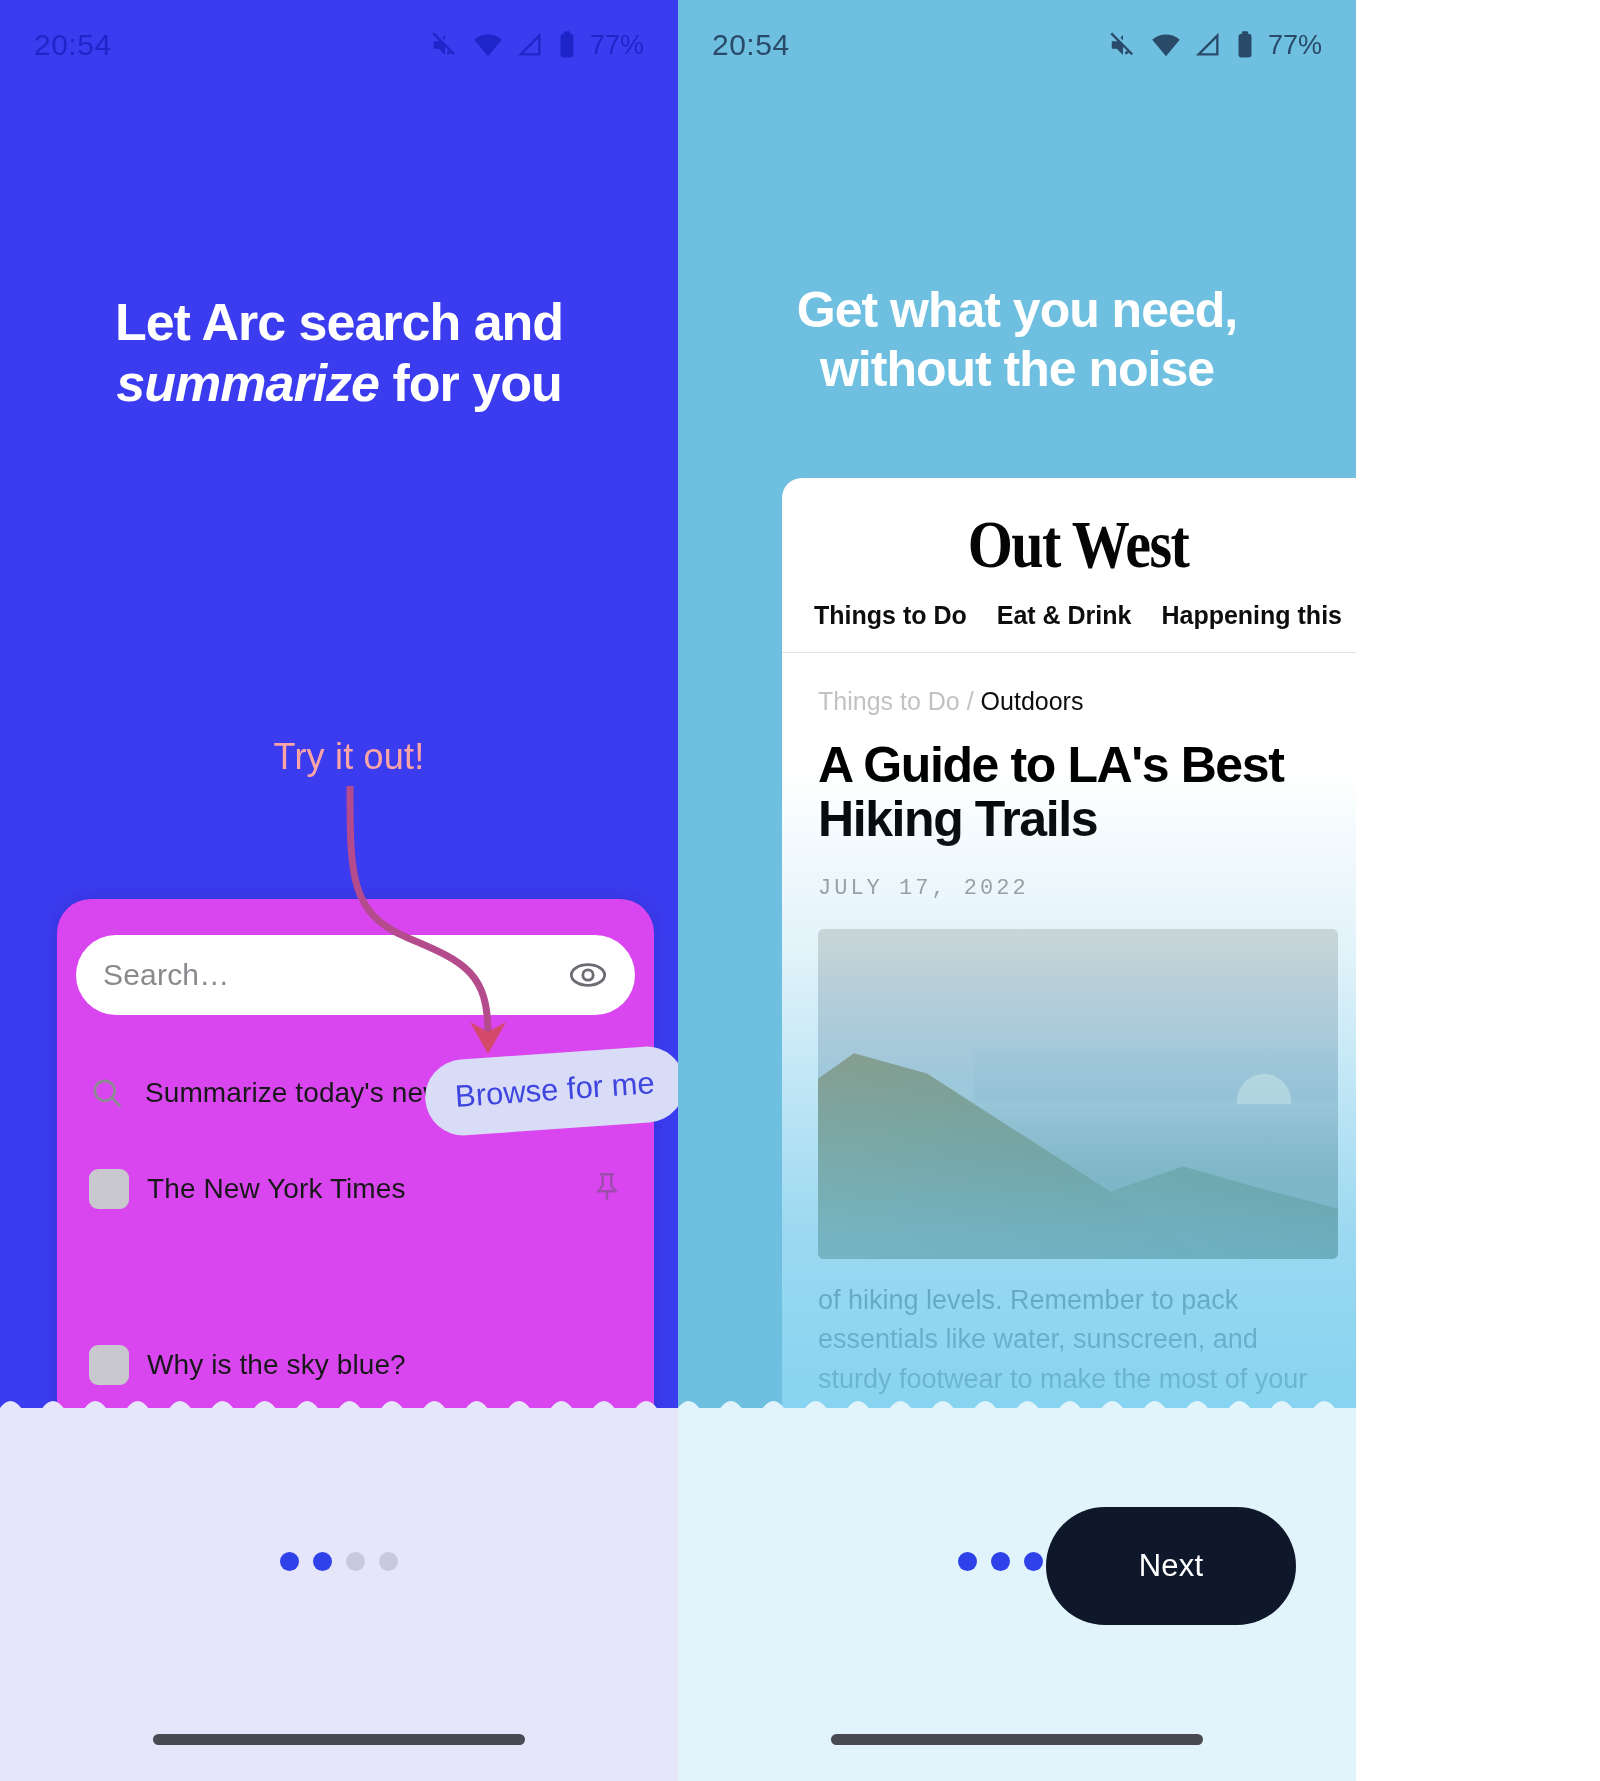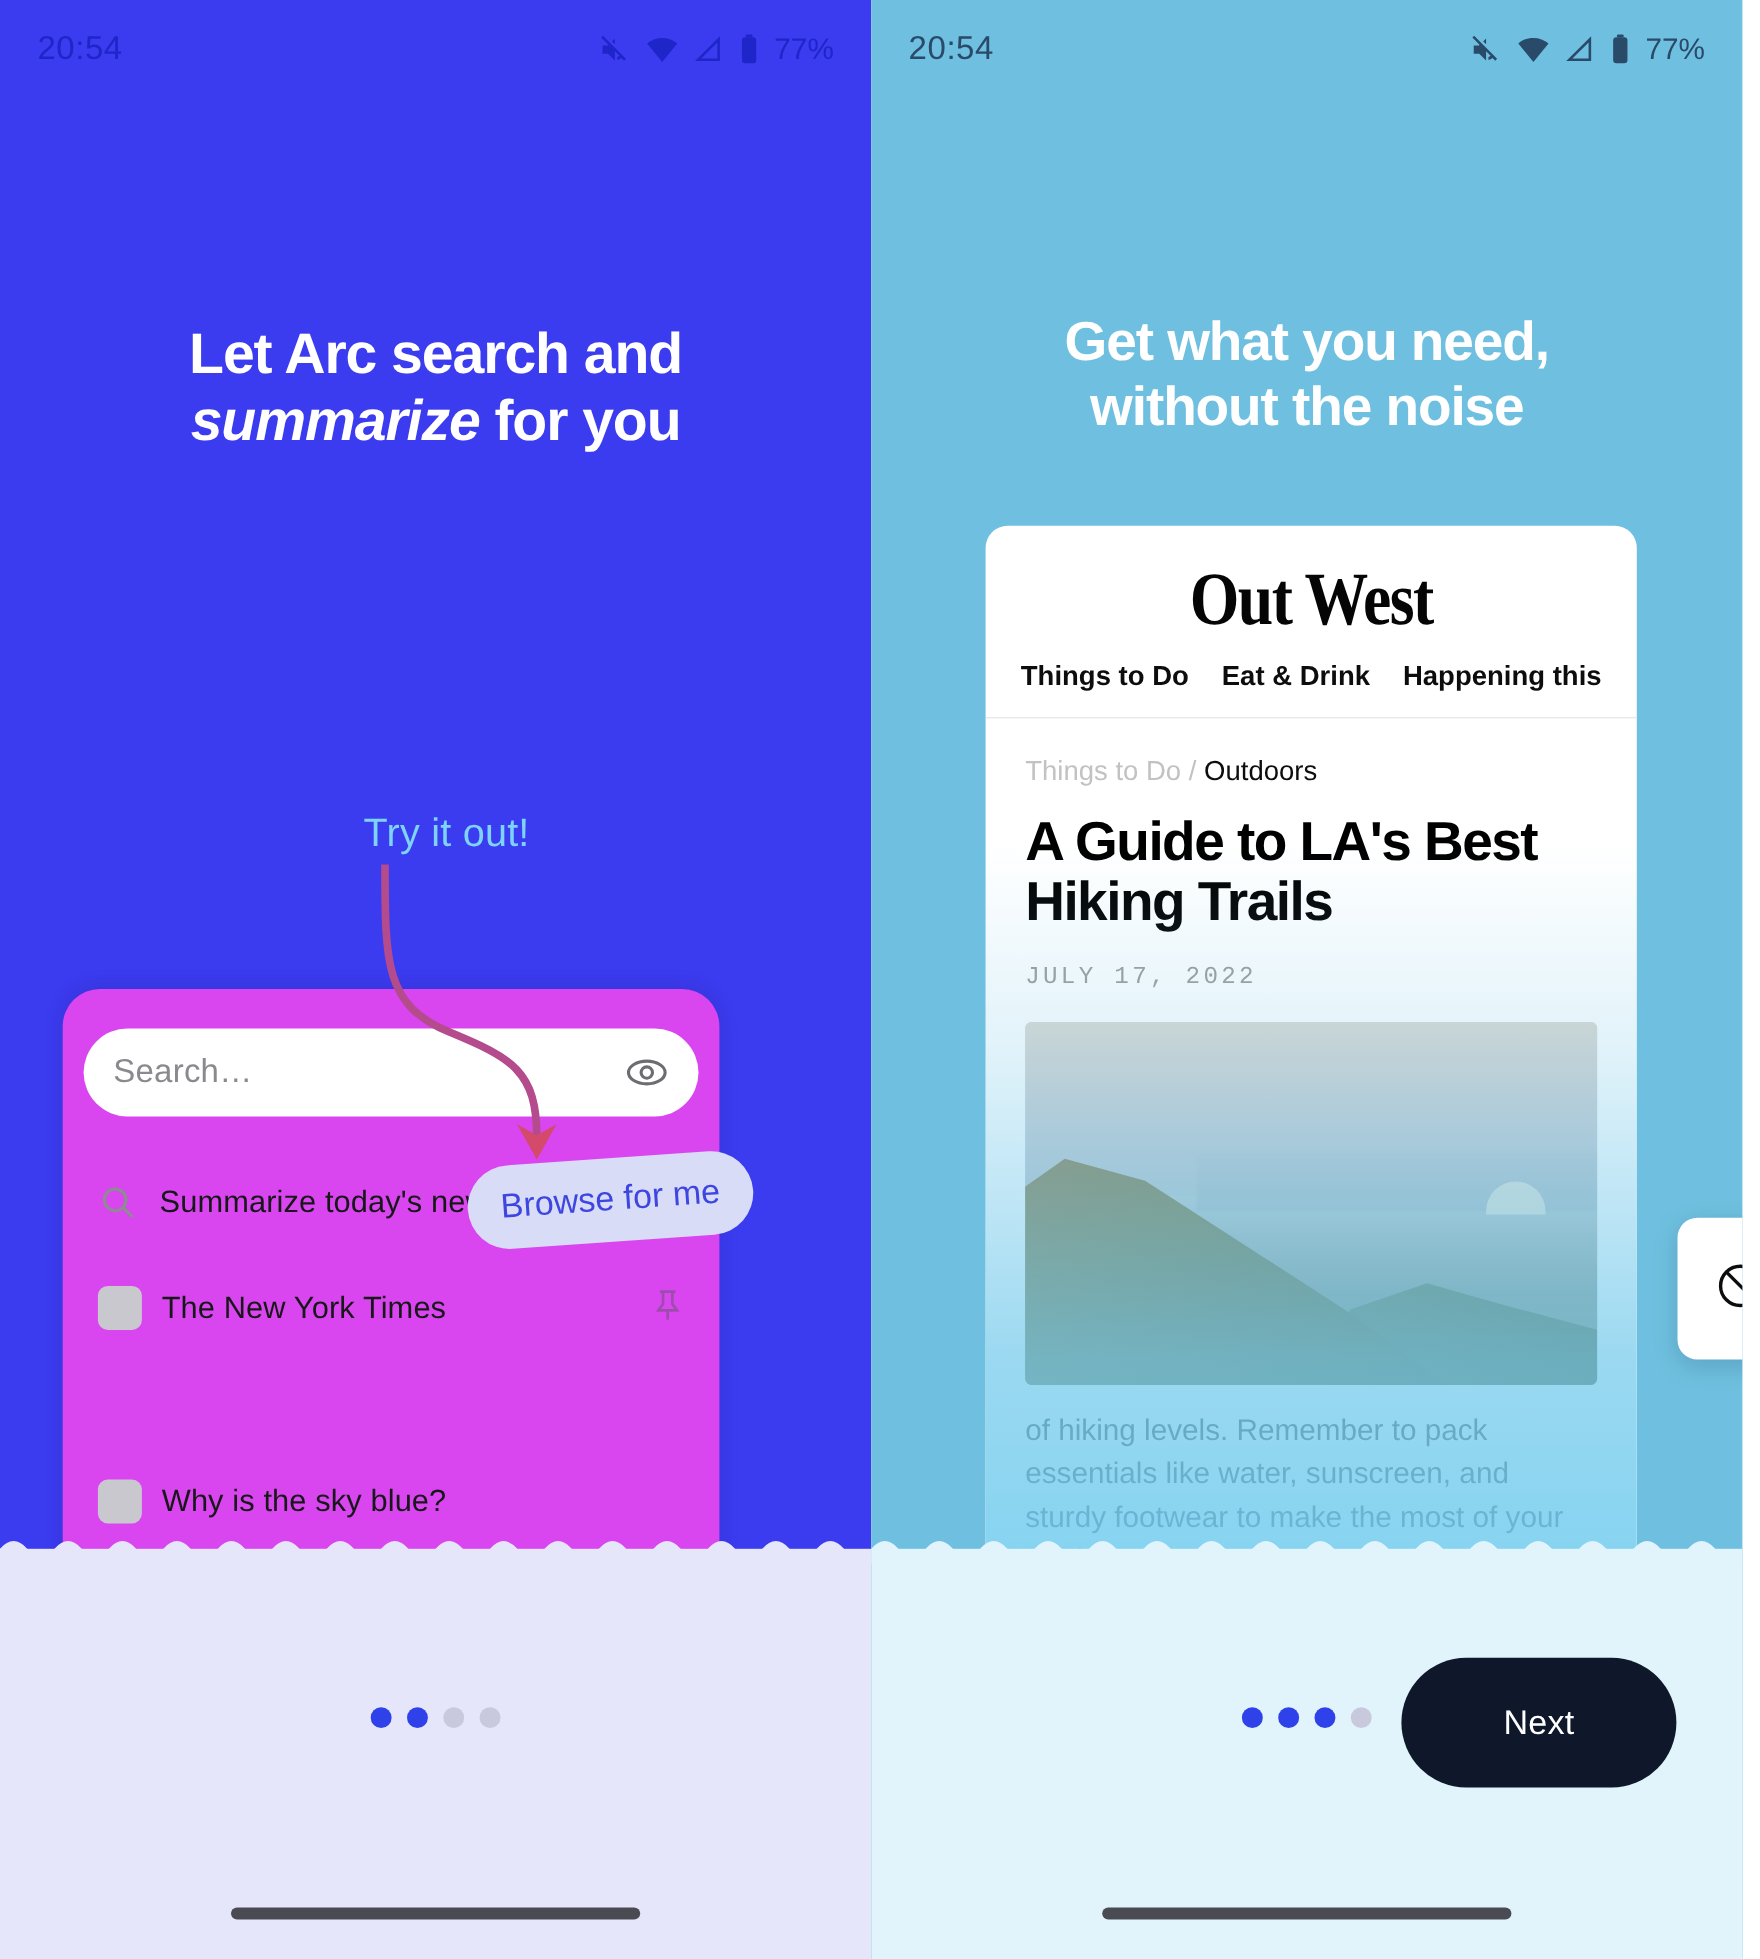--- a/index.html
+++ b/index.html
@@ -5,21 +5,21 @@
   * { margin:0; padding:0; box-sizing:border-box; }
   html,body{ width:1600px; height:1781px; }
   body{
     font-family:"Liberation Sans", sans-serif;
     background:#ffffff;
     overflow:hidden;
   }
   .shot{ position:relative; width:1600px; height:1781px; display:flex; }
 
   
-  .panel{ position:relative; width:792px; height:1781px; overflow:hidden; }
+  .panel{ position:relative; width:678px; height:1781px; overflow:hidden; }
   .panel.left{ background:#3b3bf0; }
   .panel.right{ background:#6fc0e0; }
 
   
   .statusbar{
     position:absolute; top:0; left:0; right:0; height:90px;
     display:flex; align-items:center; justify-content:space-between;
     padding:0 34px; z-index:40;
   }
   .panel.left .statusbar{ color:#1f26c9; }
@@ -68,21 +68,21 @@
     position:absolute; left:425px; top:1053px;
     background:#d9dcf7; color:#3f46e0;
     font-size:31px; font-weight:500;
     padding:19px 30px 21px 30px; border-radius:44px;
     transform:rotate(-4deg); z-index:26;
     white-space:nowrap;
   }
 
   .tryit{
     position:absolute; left:0; right:0; top:736px; text-align:center;
-    color:#7dd3fc; font-size:36px; z-index:25; letter-spacing:.2px;padding-left:20px;
+    color:#fca5a5; font-size:36px; z-index:25; letter-spacing:.2px;padding-left:20px;
   }
   .arrow-svg{ position:absolute; left:280px; top:786px; z-index:27; }
 
   
   .article{
     position:absolute; left:104px; top:478px; width:592px; bottom:0;
     background:#ffffff; border-radius:20px 20px 0 0; overflow:hidden; z-index:10;
   }
   .art-logo{
     text-align:center; font-family:"Liberation Serif", serif;

